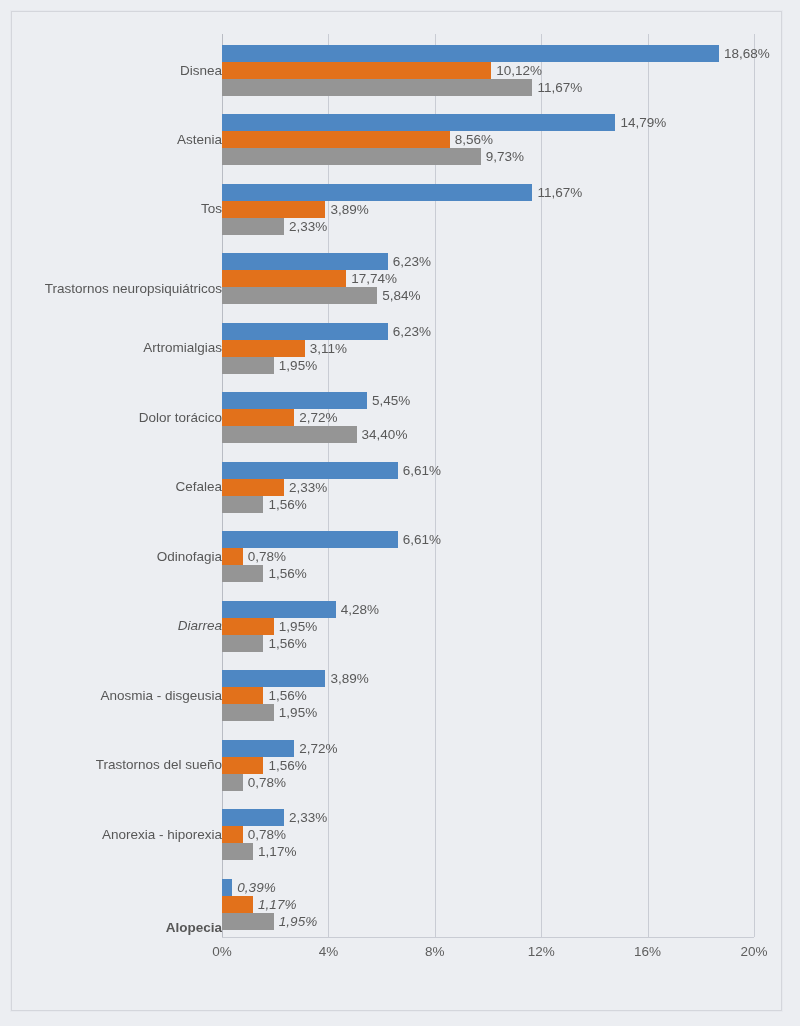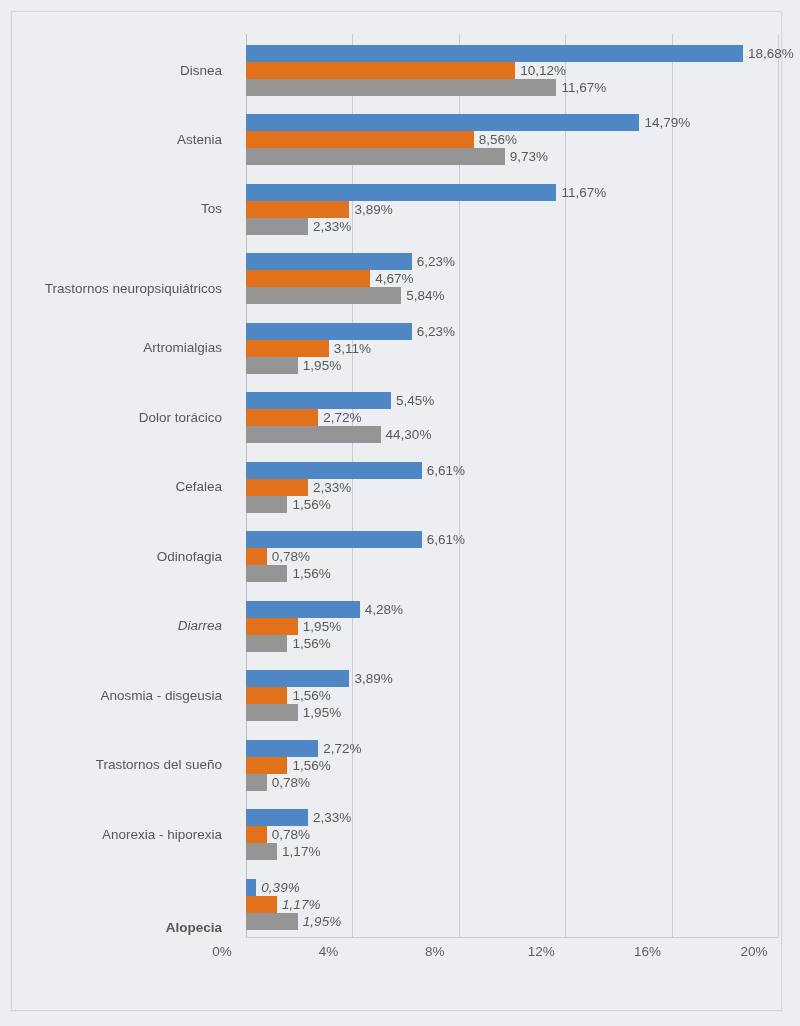--- a/index.html
+++ b/index.html
@@ -32,21 +32,20 @@
     right: 0px; bottom: 0px;
     background: #eceef2;
   }
   
   #plot-area {
     position: absolute;
     left: 210px;     
     top: 22px;       
     width: 532px;
     height: 903px;
-    margin-left: 24px;
   }
   .gridline {
     position: absolute;
     top: 0; bottom: 0;
     width: 1px;
     background: #c9ccd4;
   }
   .axis-line {
     position: absolute;
     top: 0; bottom: 0;
@@ -195,39 +194,39 @@
             <div class="bar-label s0" style="left: 315.422px;">11,67%</div>
             <div class="bar s1" style="width: 103.474px; background: rgb(226, 113, 27);"></div>
             <div class="bar-label s1" style="left: 108.474px;">3,89%</div>
             <div class="bar s2" style="width: 61.978px; background: rgb(149, 149, 149);"></div>
             <div class="bar-label s2" style="left: 66.978px;">2,33%</div>
           </div>
           <div class="cat-group" style="top: 219.385px; height: 51px;">
             <div class="bar s0" style="width: 165.718px; background: rgb(78, 135, 195);"></div>
             <div class="bar-label s0" style="left: 170.718px;">6,23%</div>
             <div class="bar s1" style="width: 124.222px; background: rgb(226, 113, 27);"></div>
-            <div class="bar-label s1" style="left: 129.222px;">4,67%</div>
+            <div class="bar-label s1" style="left: 129.222px;">17,74%</div>
             <div class="bar s2" style="width: 155.344px; background: rgb(149, 149, 149);"></div>
             <div class="bar-label s2" style="left: 160.344px;">5,84%</div>
           </div>
           <div class="cat-group" style="top: 288.846px; height: 51px;">
             <div class="bar s0" style="width: 165.718px; background: rgb(78, 135, 195);"></div>
             <div class="bar-label s0" style="left: 170.718px;">6,23%</div>
             <div class="bar s1" style="width: 82.726px; background: rgb(226, 113, 27);"></div>
             <div class="bar-label s1" style="left: 87.726px;">3,11%</div>
             <div class="bar s2" style="width: 51.87px; background: rgb(149, 149, 149);"></div>
             <div class="bar-label s2" style="left: 56.87px;">1,95%</div>
           </div>
           <div class="cat-group" style="top: 358.308px; height: 51px;">
             <div class="bar s0" style="width: 144.97px; background: rgb(78, 135, 195);"></div>
             <div class="bar-label s0" style="left: 149.97px;">5,45%</div>
             <div class="bar s1" style="width: 72.352px; background: rgb(226, 113, 27);"></div>
             <div class="bar-label s1" style="left: 77.352px;">2,72%</div>
             <div class="bar s2" style="width: 134.596px; background: rgb(149, 149, 149);"></div>
-            <div class="bar-label s2" style="left: 139.596px;">44,30%</div>
+            <div class="bar-label s2" style="left: 139.596px;">34,40%</div>
           </div>
           <div class="cat-group" style="top: 427.769px; height: 51px;">
             <div class="bar s0" style="width: 175.826px; background: rgb(78, 135, 195);"></div>
             <div class="bar-label s0" style="left: 180.826px;">6,61%</div>
             <div class="bar s1" style="width: 61.978px; background: rgb(226, 113, 27);"></div>
             <div class="bar-label s1" style="left: 66.978px;">2,33%</div>
             <div class="bar s2" style="width: 41.496px; background: rgb(149, 149, 149);"></div>
             <div class="bar-label s2" style="left: 46.496px;">1,56%</div>
           </div>
           <div class="cat-group" style="top: 497.231px; height: 51px;">

